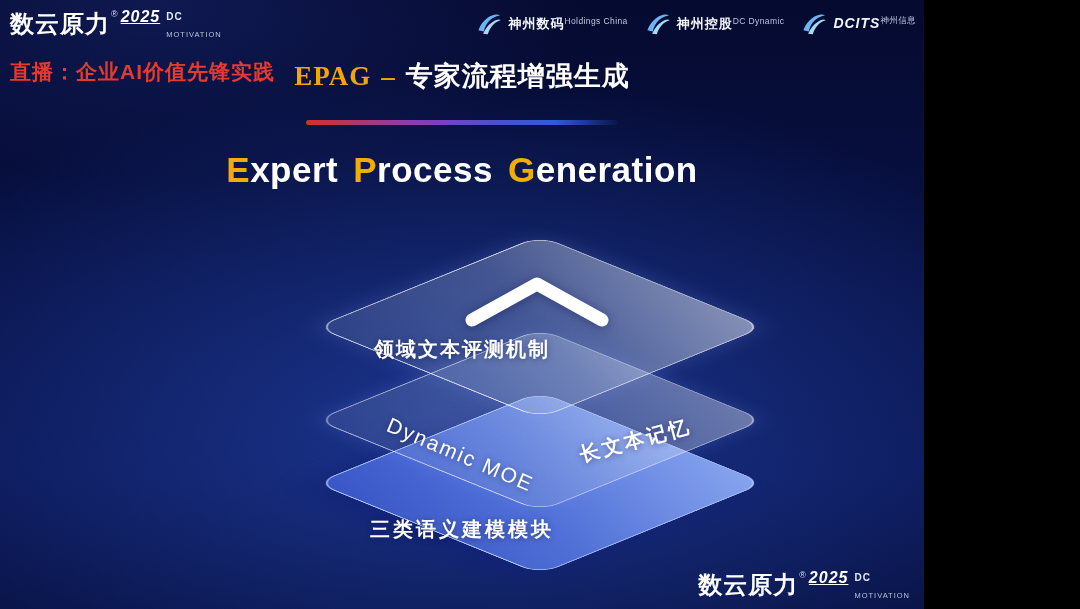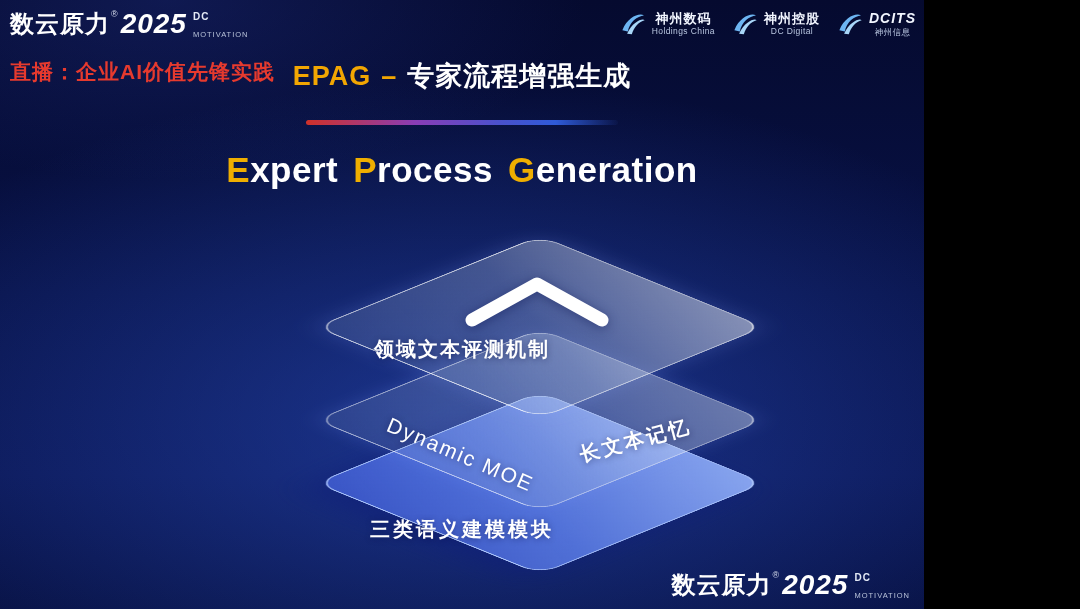--- a/index.html
+++ b/index.html
@@ -25,41 +25,41 @@
     align-items: flex-start;
     white-space: nowrap;
   }
   .brand-tl { left: 10px; top: 8px; }
   .brand-br { right: 14px; bottom: 8px; }
   .brand-name {
     font-size: 24px; font-weight: 900; color: #fff; letter-spacing: 1px;
   }
   .brand-reg { font-size: 9px; color: #d7deee; margin: 0 1px 0 1px; line-height: 1; padding-top: 2px; }
   .brand-year {
-    font-size: 28px; font-weight: 800; font-style: italic; color: #fff; margin-left: 2px; letter-spacing: 1px;
+    font-size: 16px; font-weight: 800; font-style: italic; color: #fff; margin-left: 2px; letter-spacing: 1px; text-decoration: underline;
   }
   .brand-dcmot {
     display: flex; flex-direction: column; justify-content: center;
     margin-left: 6px; margin-top: 3px; line-height: 1.15; letter-spacing: 1px; gap: 8px;
   }
   .brand-dc { font-size: 10px; font-weight: 700; color: #e3e9f5; }
   .brand-motivation { font-size: 7.5px; font-weight: 400; color: #b9c3da; }
 
   
   .live-label {
     position: absolute; left: 10px; top: 58px;
     font-size: 21px; font-weight: 700; color: #e63a2e; letter-spacing: 1px;
   }
 
   
   .main-title {
     position: absolute; left: 0; top: 58px; width: 100%;
     text-align: center; font-size: 27px; font-weight: 700; letter-spacing: 1px;
   }
-  .main-title .gold { color: #f2a602; }
+  .main-title .gold { color: #f2a602; font-family: Liberation Serif, serif; }
   .main-title .dash { margin: 0 10px; }
   .main-title .white { color: #ffffff; font-family: Liberation Serif, serif; }
 
   
   .gradient-line {
     position: absolute; top: 120px; left: 50%; transform: translateX(-50%);
     width: 312px; height: 5px; border-radius: 3px;
     background: linear-gradient(90deg, #cf3129 0%, #8a3db6 35%, #4a51cc 62%, #2f5bd8 80%, rgba(47,91,216,0.05) 100%);
   }
 
@@ -71,21 +71,21 @@
   }
   .subtitle .cap { color: #efae00; }
 
   
   .partner-logos {
     position: absolute; right: 8px; top: 10px;
     display: flex; align-items: center; gap: 16px;
   }
   .plogo { display: flex; align-items: center; gap: 6px; }
   .plogo svg { width: 27px; height: 27px; flex: 0 0 auto; }
-  .plogo-text { display: flex; flex-direction: column; line-height: 1.2; text-align: center; }
+  .plogo-text { display: flex; line-height: 1.2; }
   .plogo-name { font-size: 13px; font-weight: 700; color: #f2f6ff; letter-spacing: 1px; }
   .plogo-sub { font-size: 8.5px; color: #b9c6e0; letter-spacing: 0.4px; }
   .plogo-dcits .plogo-name { font-style: italic; font-size: 14px; }
 
   
   .stack { position: absolute; inset: 0; }
   .layer {
     position: absolute; left: 381px; width: 318px; height: 318px;
     border-radius: 26px;
     transform: rotateX(66deg) rotateZ(45deg);
@@ -169,21 +169,21 @@
         <div class="plogo-sub">Holdings China</div>
       </div>
     </div>
     <div class="plogo">
       <svg viewBox="0 0 40 40">
         <path d="M5 30 C13 10 30 4 37 8 C27 9 16 17 13 32 Z" fill="#6db5f2"></path>
         <path d="M12 35 C20 18 34 12 38 15 C30 17 22 25 19 36 Z" fill="#a8d6f8"></path>
       </svg>
       <div class="plogo-text">
         <div class="plogo-name">神州控股</div>
-        <div class="plogo-sub">DC Digital</div>
+        <div class="plogo-sub">DC Dynamic</div>
       </div>
     </div>
     <div class="plogo plogo-dcits">
       <svg viewBox="0 0 40 40">
         <path d="M5 30 C13 10 30 4 37 8 C27 9 16 17 13 32 Z" fill="#6db5f2"></path>
         <path d="M12 35 C20 18 34 12 38 15 C30 17 22 25 19 36 Z" fill="#a8d6f8"></path>
       </svg>
       <div class="plogo-text">
         <div class="plogo-name">DCITS</div>
         <div class="plogo-sub">神州信息</div>

